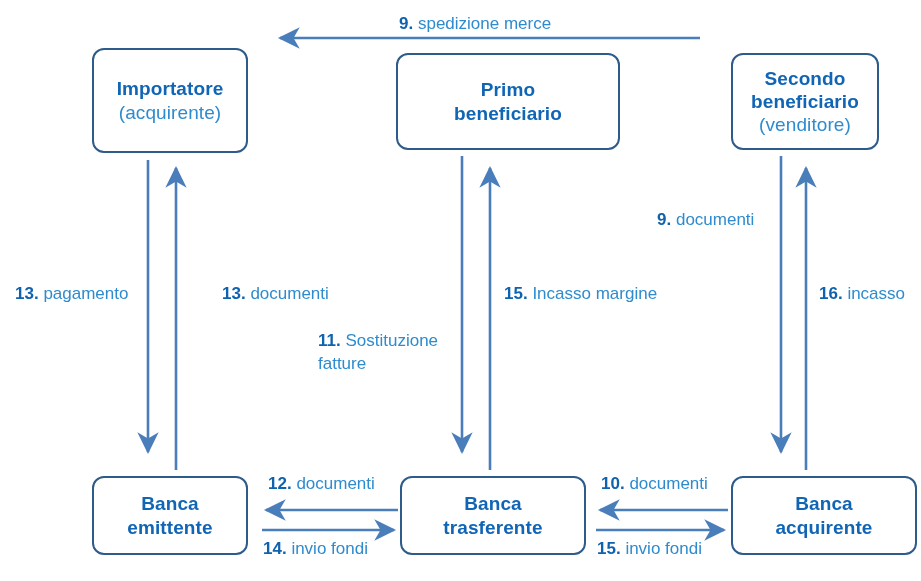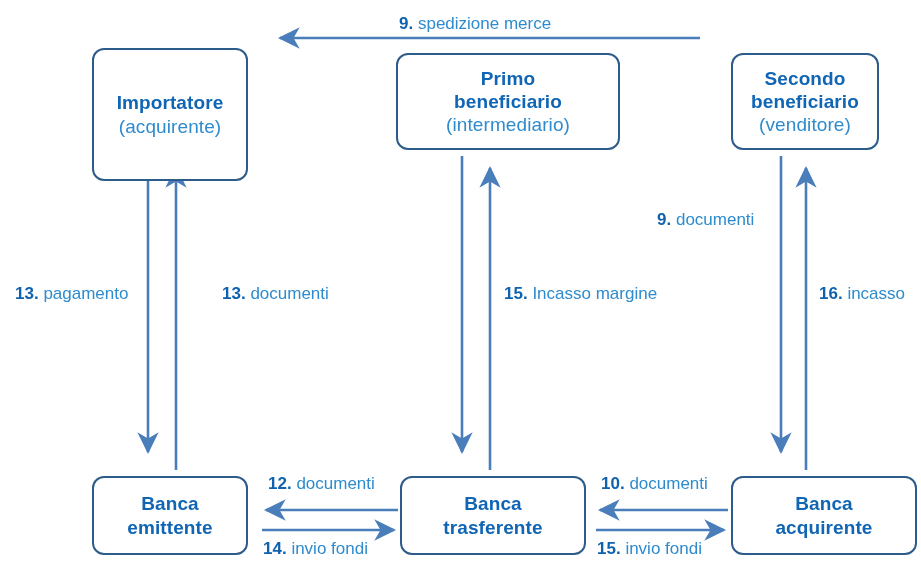--- a/index.html
+++ b/index.html
@@ -96,29 +96,28 @@
       <line x1="398" y1="510" x2="266" y2="510" marker-end="url(#ah)"></line>
 
       <line x1="262" y1="530" x2="394" y2="530" marker-end="url(#ah)"></line>
 
       <line x1="728" y1="510" x2="600" y2="510" marker-end="url(#ah)"></line>
 
       <line x1="596" y1="530" x2="724" y2="530" marker-end="url(#ah)"></line>
     </g>
   </svg>
 
-  <div class="node" style="left:92px; top:48px; width:156px; height:133px;">
+  <div class="node" style="left:92px; top:48px; width:156px; height:105px;">
     <div class="t-bold">Importatore</div>
     <div class="t-sub">(acquirente)</div>
   </div>
 
   <div class="node" style="left:396px; top:53px; width:224px; height:97px;">
     <div class="t-bold">Primo</div>
     <div class="t-bold">beneficiario</div>
-    <div class="t-sub">(intermediario)</div>
   </div>
 
   <div class="node" style="left:731px; top:53px; width:148px; height:97px;">
     <div class="t-bold">Secondo</div>
     <div class="t-bold">beneficiario</div>
     <div class="t-sub">(venditore)</div>
   </div>
 
   <div class="node" style="left:92px; top:476px; width:156px; height:79px;">
     <div class="t-bold">Banca</div>
@@ -143,20 +142,24 @@
   <div class="label" style="left:15px; top:283px;">
     <span class="num">13.</span>
     <span>pagamento</span>
   </div>
 
   <div class="label" style="left:186px; top:283px;margin-left:36px;">
     <span class="num">13.</span>
     <span>documenti</span>
   </div>
 
+  <div class="label wrap" style="left:318px; top:330px;">
+    <span class="num">11.</span>
+    <span>Sostituzione fatture</span>
+  </div>
 
   <div class="label" style="left:504px; top:283px;">
     <span class="num">15.</span>
     <span>Incasso margine</span>
   </div>
 
   <div class="label" style="left:657px; top:209px;">
     <span class="num">9.</span>
     <span>documenti</span>
   </div>

